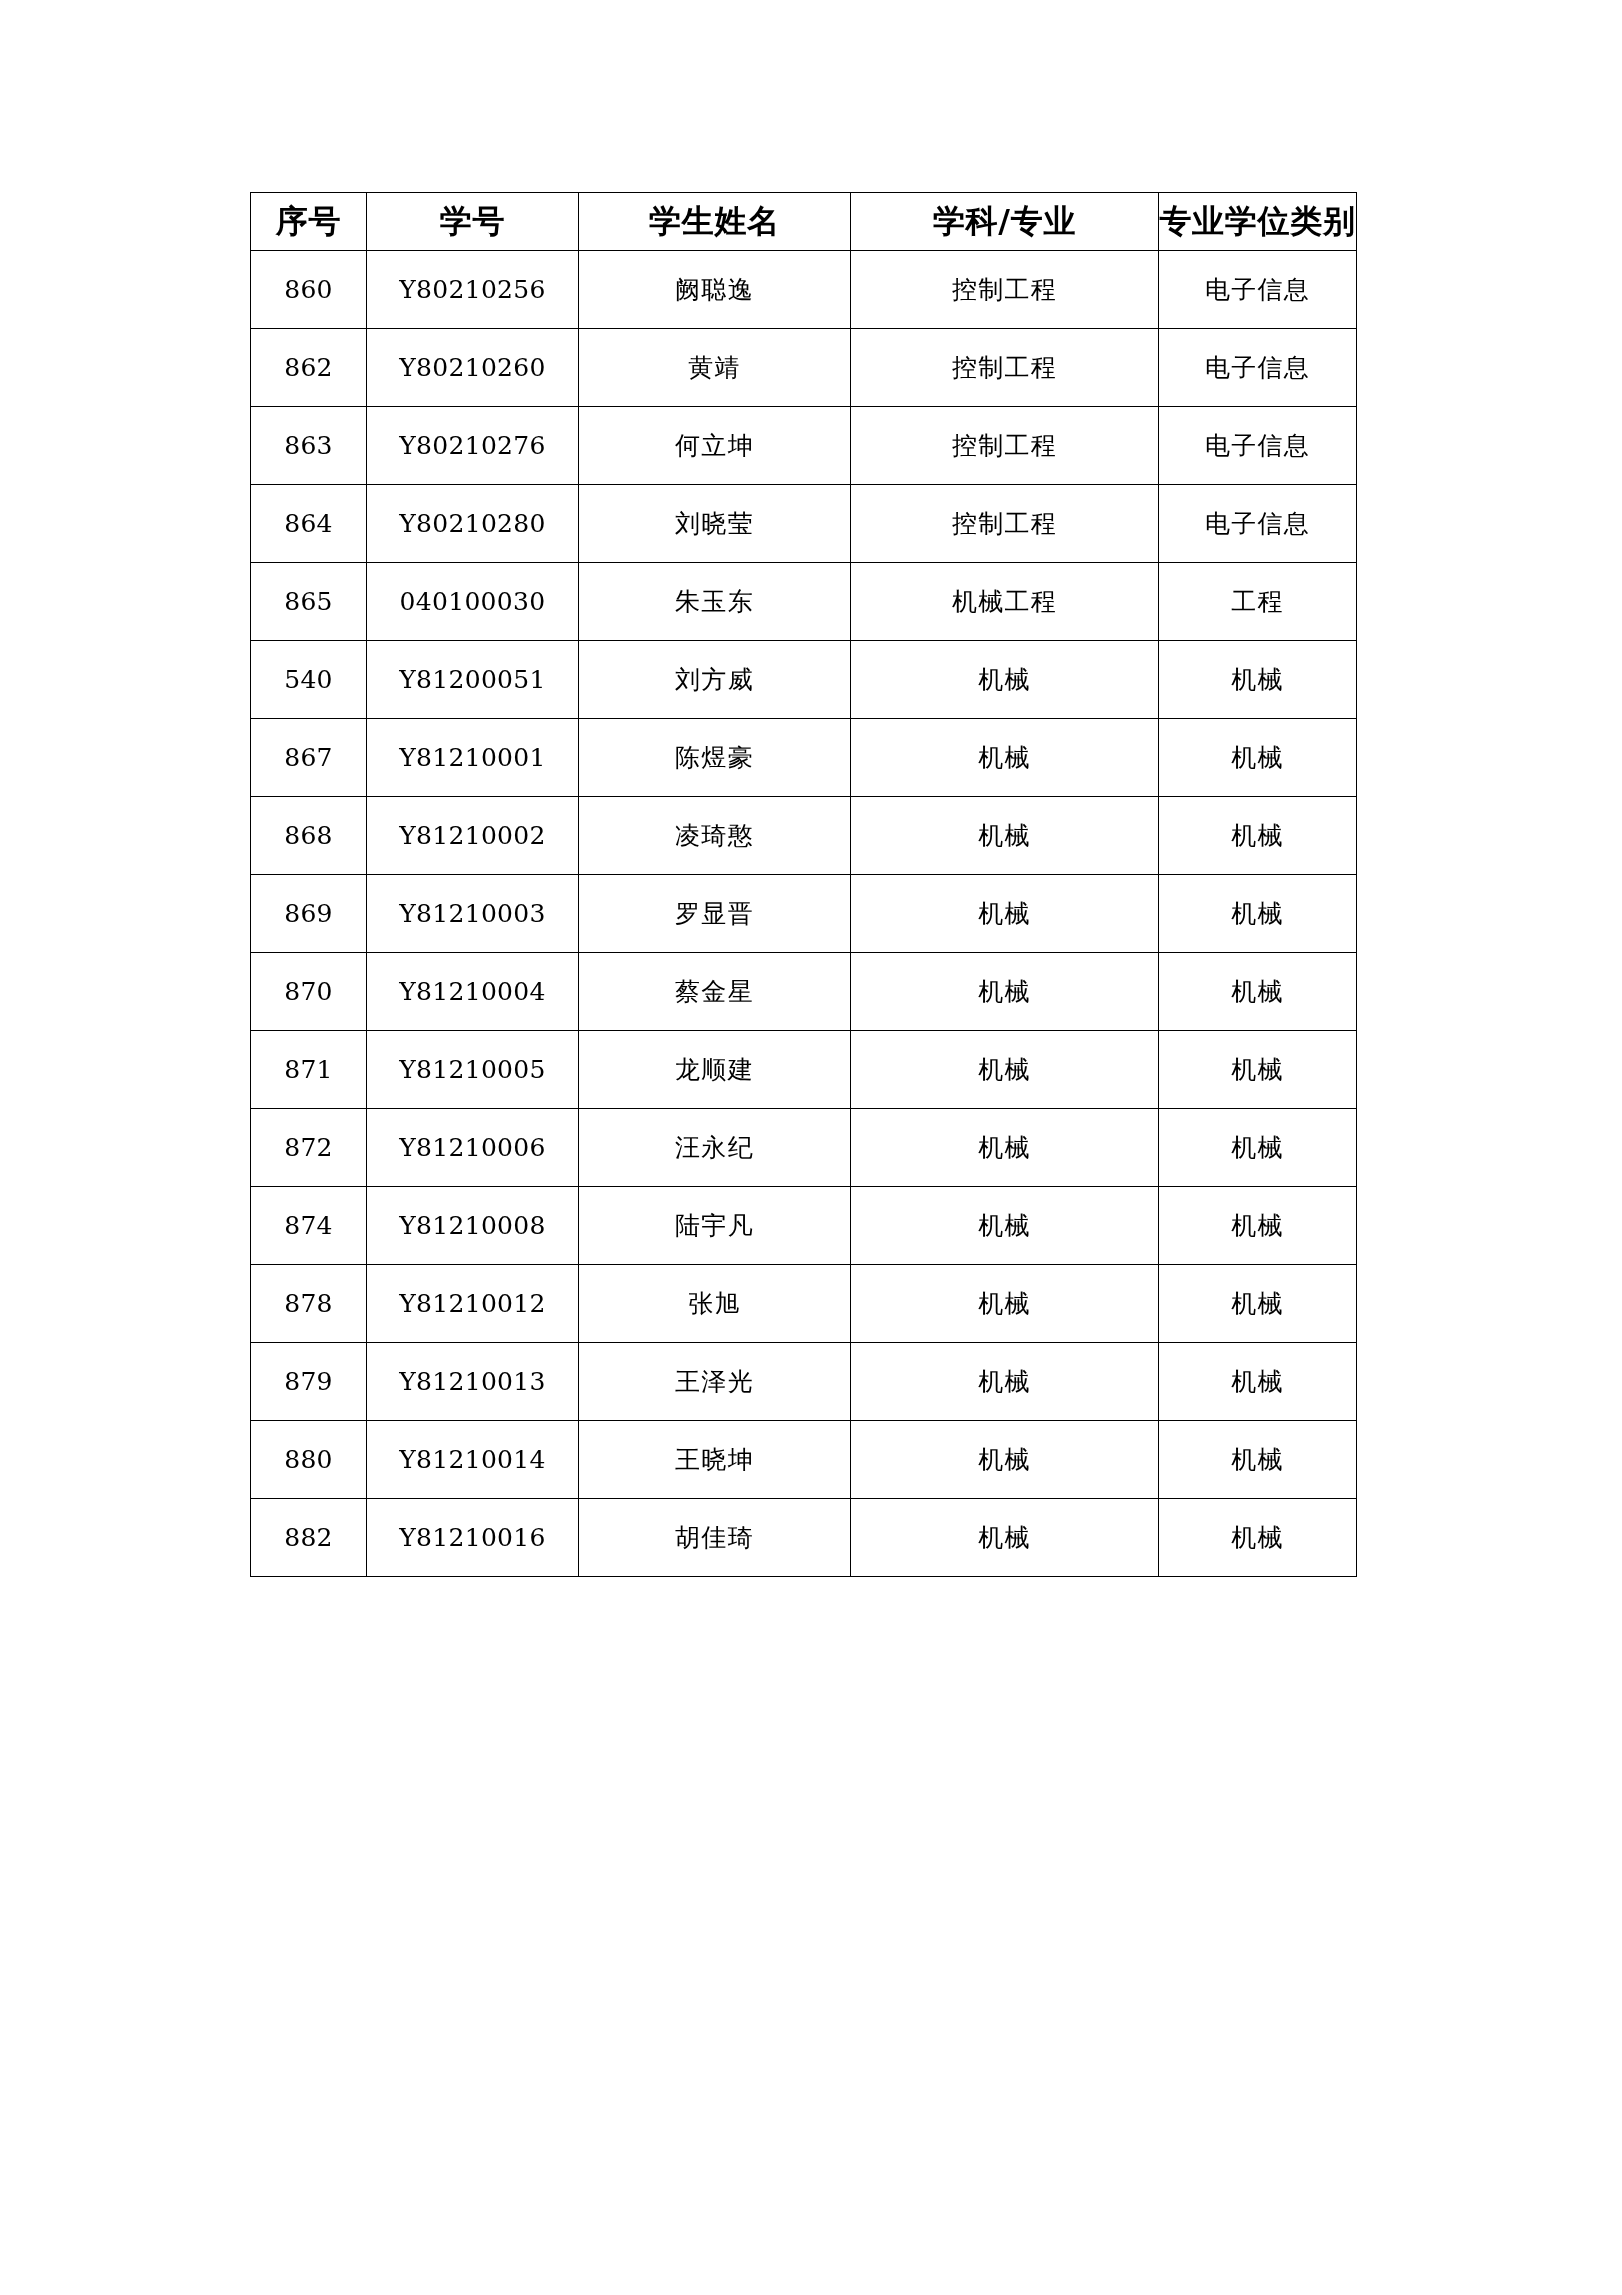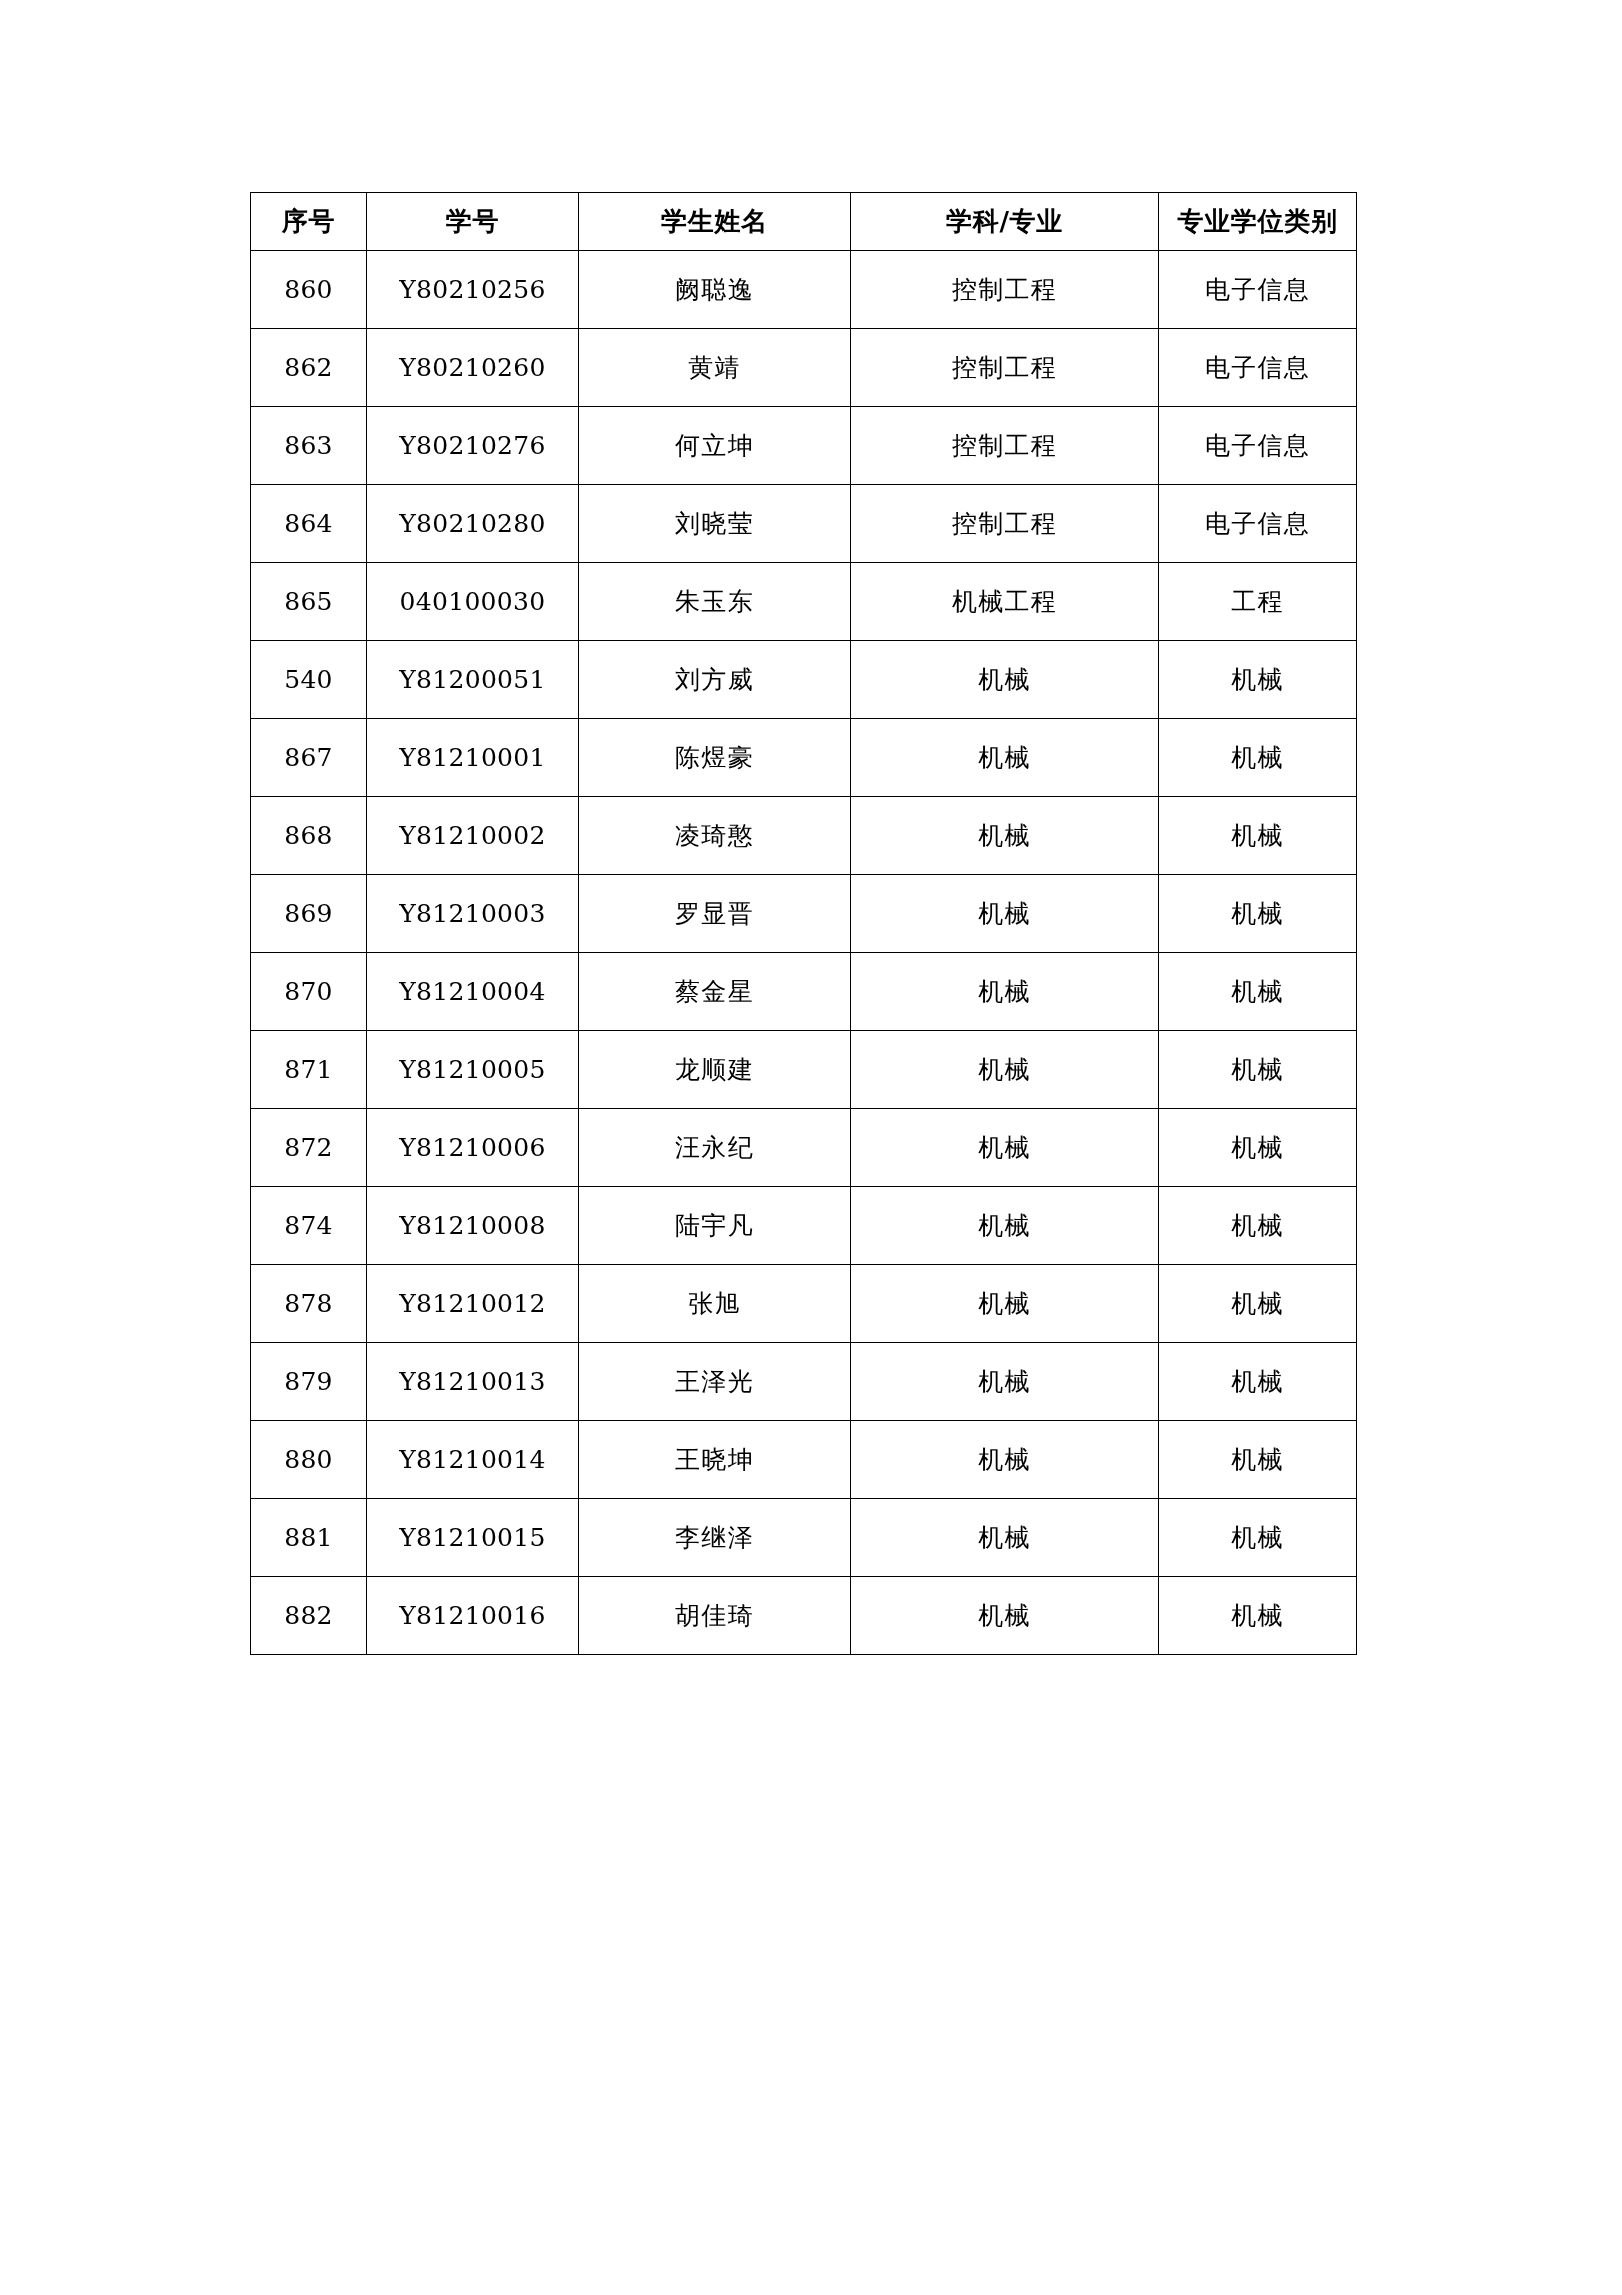--- a/index.html
+++ b/index.html
@@ -42,21 +42,21 @@
   table.roster td {
     border: 0.7px solid #000000;
     text-align: center;
     vertical-align: middle;
     color: #000000;
     padding: 0;
   }
   table.roster thead th {
     height: 57px;
     font-weight: bold;
-    font-size: 26px;
+    font-size: 32px;
     letter-spacing: 0.7px;
   }
   table.roster tbody td {
     height: 77px;
     font-weight: normal;
     font-size: 25px;
     letter-spacing: 0.3px;
   }
   table.roster tbody td.seq-cell,
   table.roster tbody td.sid-cell {
@@ -197,27 +197,20 @@
             <td class="degree-cell">机械</td>
           </tr>
           <tr>
             <td class="seq-cell">880</td>
             <td class="sid-cell">Y81210014</td>
             <td class="name-cell">王晓坤</td>
             <td class="major-cell">机械</td>
             <td class="degree-cell">机械</td>
           </tr>
           <tr>
-            <td class="seq-cell">881</td>
-            <td class="sid-cell">Y81210015</td>
-            <td class="name-cell">李继泽</td>
-            <td class="major-cell">机械</td>
-            <td class="degree-cell">机械</td>
-          </tr>
-          <tr>
             <td class="seq-cell">882</td>
             <td class="sid-cell">Y81210016</td>
             <td class="name-cell">胡佳琦</td>
             <td class="major-cell">机械</td>
             <td class="degree-cell">机械</td>
           </tr>
         </tbody>
     </table>
   </div>
 </div>

